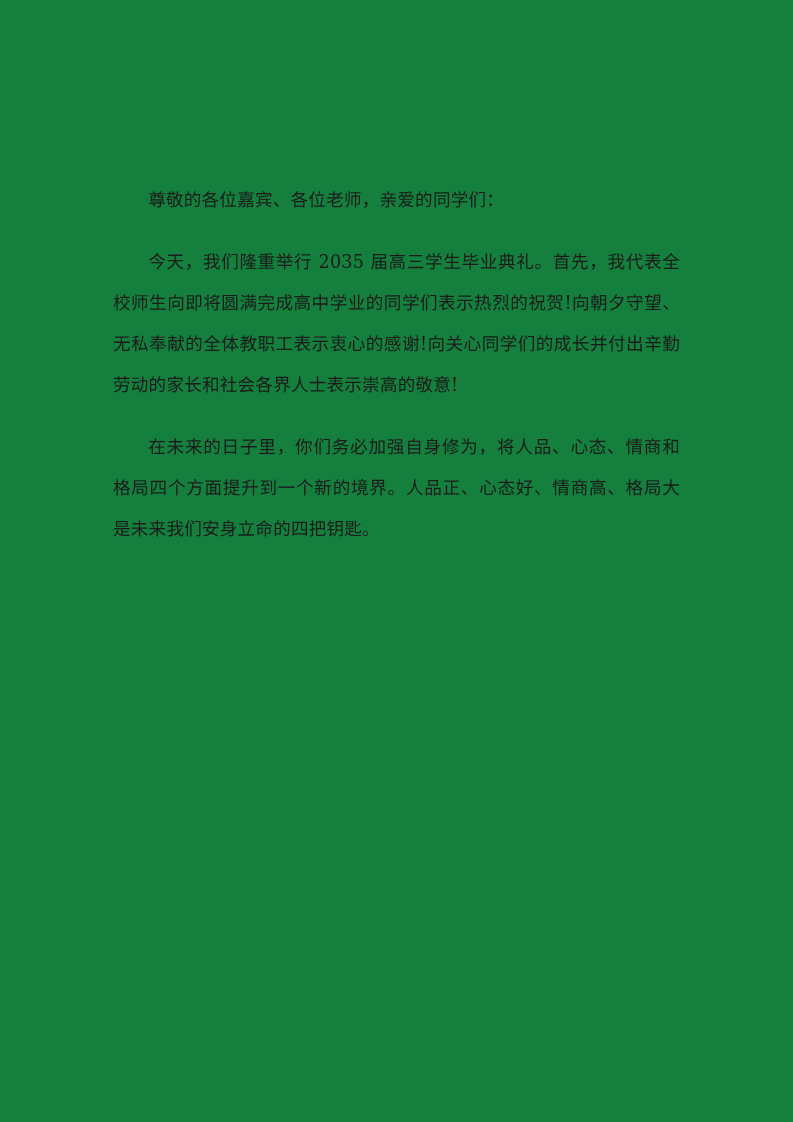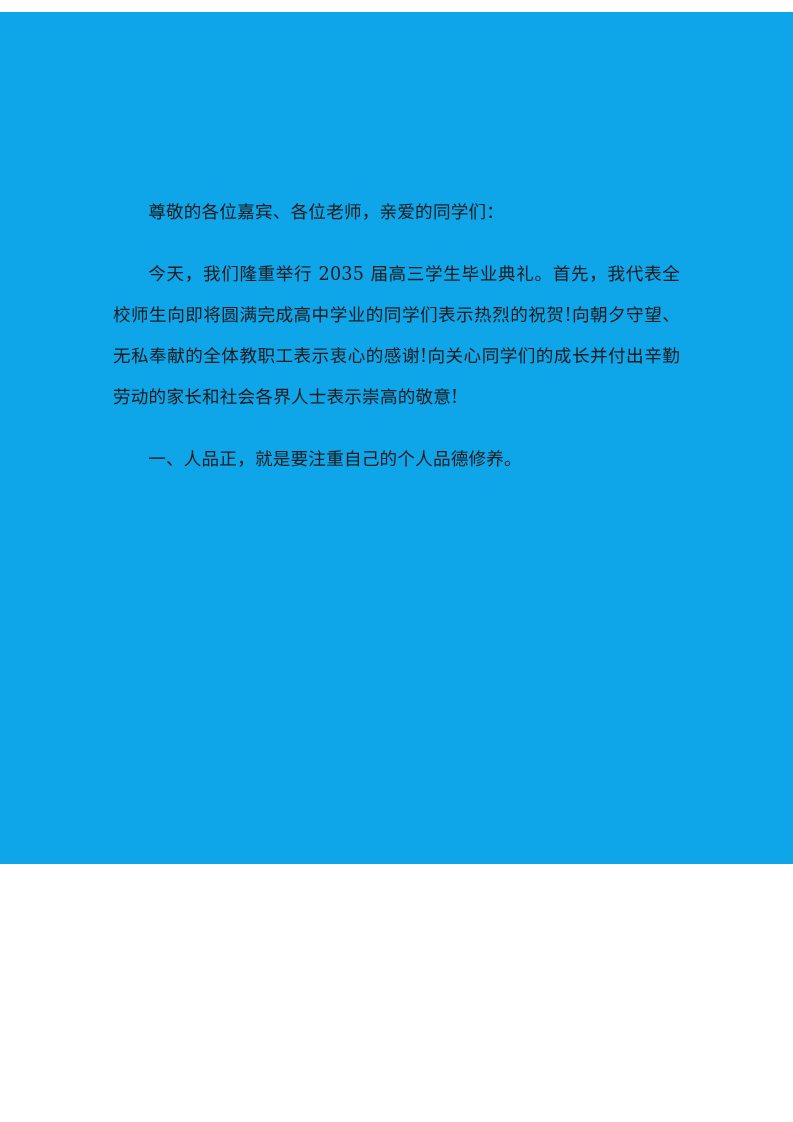--- a/index.html
+++ b/index.html
@@ -5,23 +5,23 @@
 <style>
   html, body {
     margin: 0;
     padding: 0;
     background: #ffffff;
   }
 
   .page {
     position: relative;
     width: 793px;
-    height: 852px;
-    margin: 12px auto;
-    background: #0ea5e9;
+    height: 1122px;
+    margin: 0 auto;
+    background: #15803d;
     overflow: hidden;
     -webkit-font-smoothing: antialiased;
   }
 
   .doc-body {
     position: absolute;
     left: 113px;
     top: 180px;
     width: 567px;
   }
@@ -54,17 +54,17 @@
 
 <div class="page">
   <div class="doc-body">
 
     <p class="para">尊敬的各位嘉宾、各位老师，亲爱的同学们：</p>
 
 
     <p class="para">今天，我们隆重举行 2035 届高三学生毕业典礼。首先，我代表全校师生向即将圆满完成高中学业的同学们表示热烈的祝贺!向朝夕守望、无私奉献的全体教职工表示衷心的感谢!向关心同学们的成长并付出辛勤劳动的家长和社会各界人士表示崇高的敬意!</p>
 
 
+    <p class="para">在未来的日子里，你们务必加强自身修为，将人品、心态、情商和格局四个方面提升到一个新的境界。人品正、心态好、情商高、格局大是未来我们安身立命的四把钥匙。</p>
 
-    <p class="para">一、人品正，就是要注重自己的个人品德修养。</p>
 
   </div>
 </div>
 
 </body></html>

